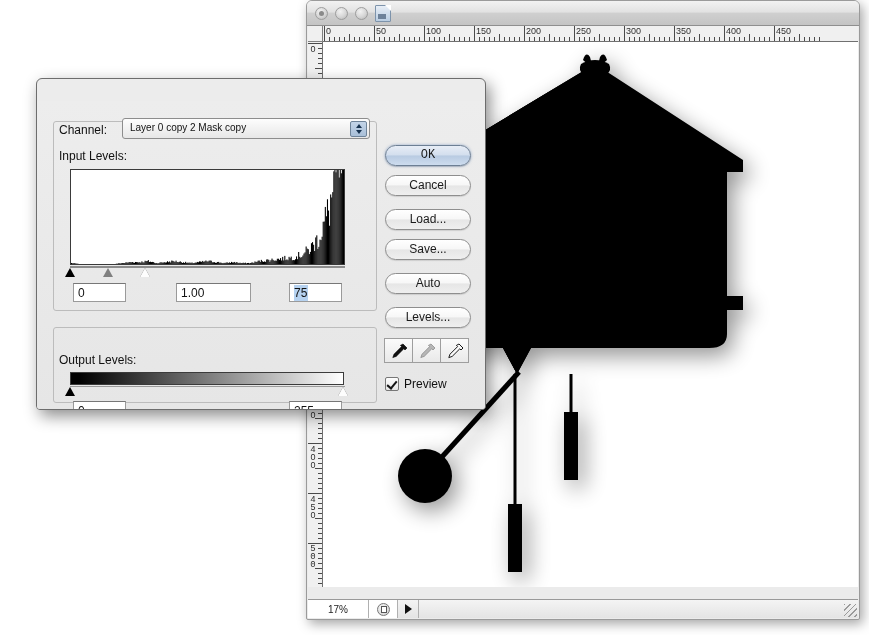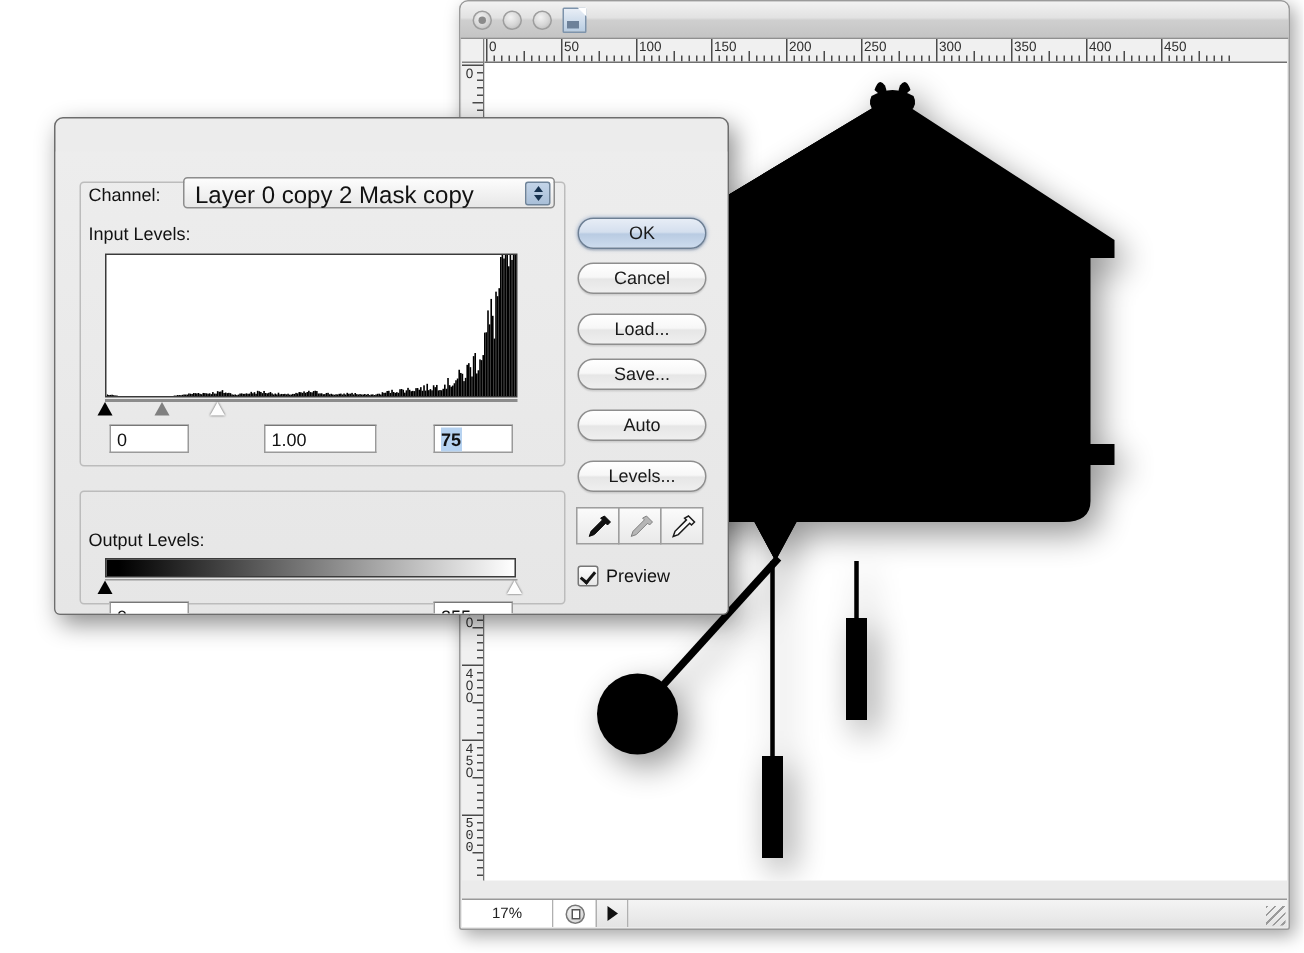--- a/index.html
+++ b/index.html
@@ -213,21 +213,21 @@
   #channel-label { left: 22px; top: 22px; }
   #channel-select {
     position: absolute; left: 85px; top: 17px;
     width: 248px; height: 21px;
     background: linear-gradient(to bottom, #fdfdfd, #e7e7e7);
     border: 1px solid #8d8d8d;
     border-radius: 3px;
     box-sizing: border-box;
   }
   #channel-value {
-    position: absolute; left: 7px; top: 3px; font-size: 16px; color: #111;
+    position: absolute; left: 7px; top: 3px; font-size: 10px; color: #111;
     white-space: nowrap;
   }
   #channel-stepper {
     position: absolute; right: 2px; top: 2px; width: 17px; height: 16px;
     background: linear-gradient(to bottom, #c3d4e8, #a9bfd8);
     border: 1px solid #6e8399; border-radius: 2px; box-sizing: border-box;
   }
   #channel-stepper::before, #channel-stepper::after {
     content: ""; position: absolute; left: 5px;
     border-style: solid; width: 0; height: 0;
@@ -273,21 +273,21 @@
     background: #ffffff;
     border: 1px solid #9a9a9a;
     border-top-color: #777;
     box-sizing: border-box;
     font-size: 12px; color: #111;
     padding: 2px 0 0 4px;
     white-space: nowrap;
   }
   #in-black-field { left: 36px; top: 182px; width: 53px; }
   #in-gamma-field { left: 139px; top: 182px; width: 75px; }
-  #in-white-field { left: 252px; top: 182px; width: 53px; font-weight: bold; }
+  #in-white-field { left: 252px; top: 182px; width: 53px; }
   #in-white-field .selnum {
     background: #b6d2f0; color: #111; padding: 1px 1px 1px 0;
   }
 
   #output-levels-label { left: 22px; top: 252px; }
   #gradient-bar {
     position: absolute; left: 33px; top: 271px;
     width: 274px; height: 13px;
     background: linear-gradient(to right, #000000 0%, #000000 3%, #ffffff 100%);
     border: 1px solid #3b3b3b;
@@ -309,20 +309,21 @@
     background: linear-gradient(to bottom, #ffffff 0%, #f7f7f7 46%, #e6e6e6 53%, #efefef 100%);
     box-sizing: border-box;
     font-size: 12px; color: #1a1a1a;
     text-align: center; line-height: 19px;
     box-shadow: 0 1px 1px rgba(0,0,0,0.12);
   }
   .pbtn-default {
     border-color: #6d7f94;
     background: linear-gradient(to bottom, #e7edf6 0%, #d4dfee 46%, #b9cbe2 53%, #cddcee 100%);
     box-shadow: 0 0 3px rgba(70,110,170,0.55), 0 1px 1px rgba(0,0,0,0.15);
+    font-family: Liberation Mono, monospace;
   }
   #btn-ok      { left: 348px; top: 44px; }
   #btn-cancel  { left: 348px; top: 74px; }
   #btn-load    { left: 348px; top: 108px; }
   #btn-save    { left: 348px; top: 138px; }
   #btn-auto    { left: 348px; top: 172px; }
   #btn-options { left: 348px; top: 206px; }
 
   #eyedroppers {
     position: absolute; left: 347px; top: 237px;

